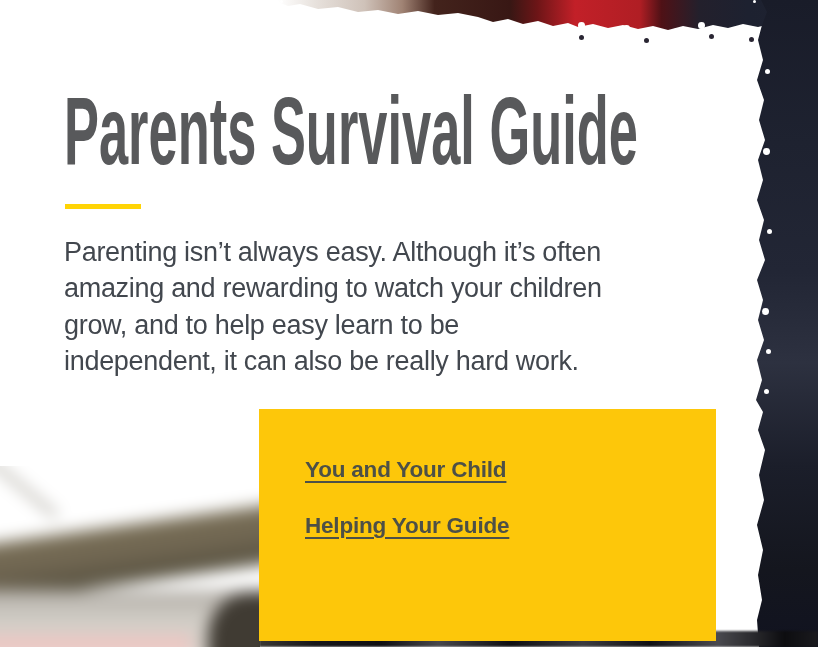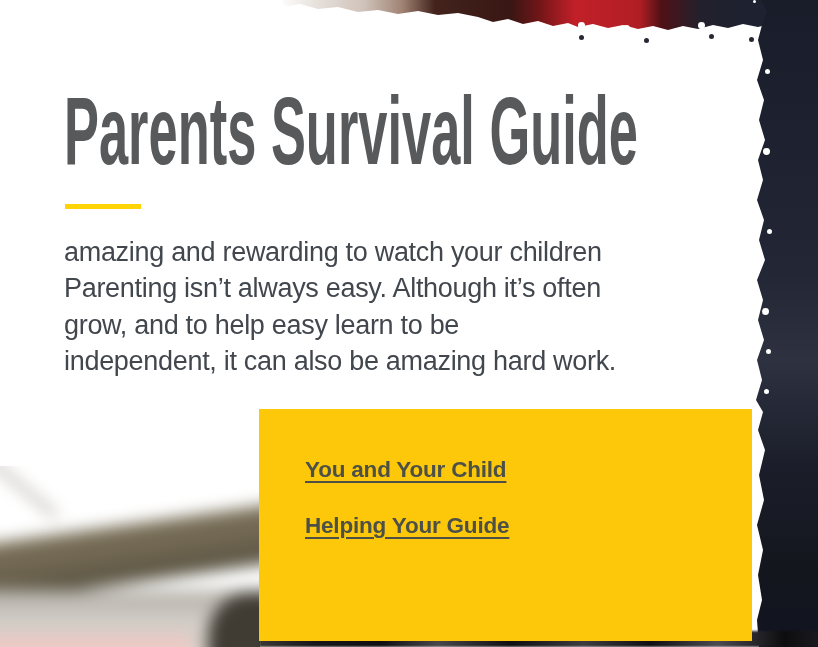--- a/index.html
+++ b/index.html
@@ -74,21 +74,21 @@
   .title-text {
     font-family:"Liberation Sans", sans-serif;
     font-weight:bold; font-size:97px;
     fill:var(--title_gray, #58595b);
   }
   .divider { left:65px; top:204px; width:76px; height:5px;
     background:var(--divider_yellow, #ffd405); z-index:3; }
   .intro { left:64px; top:234px; z-index:3;
     font-size:27px; line-height:36.3px; letter-spacing:-0.3px;
     color:var(--body_gray, #42474e); white-space:nowrap; }
-  .links-box { left:259px; top:409px; width:493px; height:232px; z-index:4;
+  .links-box { left:259px; top:409px; width:457px; height:232px; z-index:4;
     background:var(--accent_yellow, #fdc70a);
     padding:48px 0 0 46px; box-sizing:border-box; }
   .links-box a {
     display:table; font-size:22.5px; font-weight:bold; line-height:25px;
     color:var(--link_gray, #4d5047);
     text-decoration:underline; text-decoration-thickness:2px; text-underline-offset:4px;
     margin-bottom:30.5px; letter-spacing:-0.2px; cursor:pointer;
   }
 </style>
 </head>
@@ -112,22 +112,22 @@
 
 <div class="abs title-wrap">
   <svg width="600" height="86" aria-hidden="false">
     <text class="title-text" x="0" y="78" textLength="574" lengthAdjust="spacingAndGlyphs">Parents Survival Guide</text>
   </svg>
 </div>
 
 <div class="abs divider"></div>
 
 <div class="abs intro">
+  <div>Parenting isn’t always easy. Although it’s often</div>
   <div>amazing and rewarding to watch your children</div>
-  <div>Parenting isn’t always easy. Although it’s often</div>
   <div>grow, and to help easy learn to be</div>
-  <div>independent, it can also be amazing hard work.</div>
+  <div>independent, it can also be really hard work.</div>
 </div>
 
 <div class="abs links-box">
   <a href="#">You and Your Child</a>
   <a href="#">Helping Your Guide</a>
 </div>
 
 </body></html>

